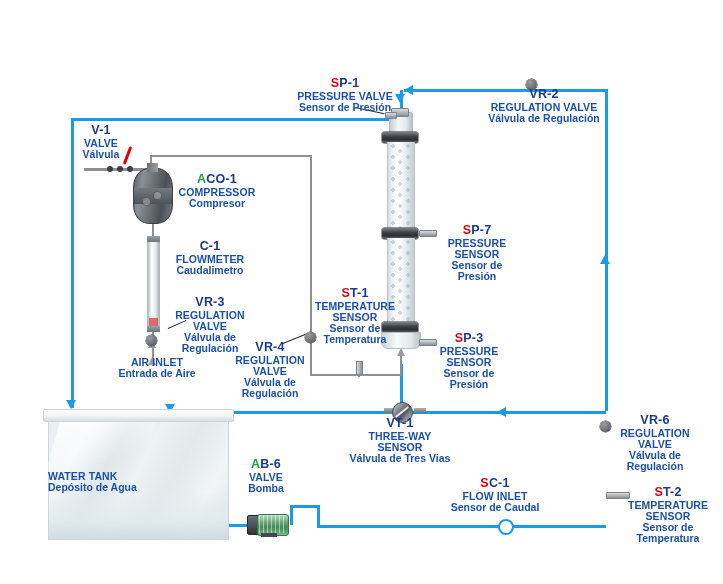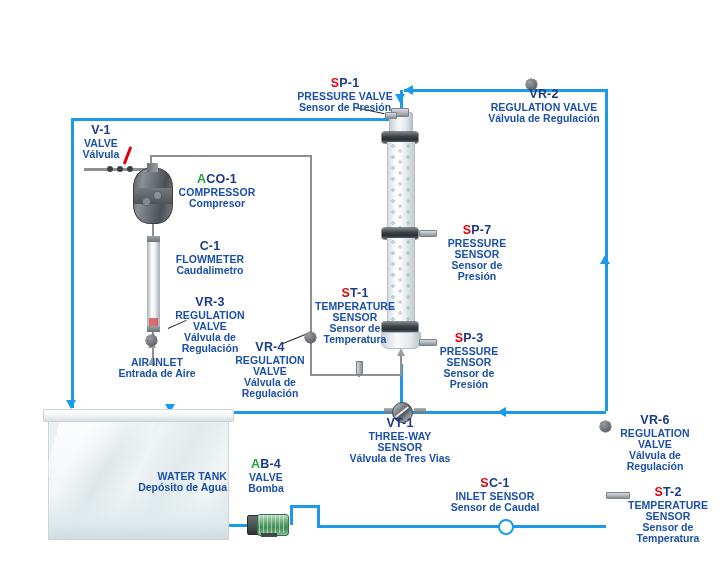--- a/index.html
+++ b/index.html
@@ -39,21 +39,21 @@
   #tank{position:absolute;}
   .tank-body{position:absolute;left:0;top:9px;width:179px;height:120px;
      background:linear-gradient(118deg,#e9eef0 0%,#f4f7f8 18%,#dfe7e9 34%,#eef3f4 48%,#e2eaec 64%,#f1f5f6 82%,#dde5e7 100%);
      border:1px solid #cdd6d8;}
   .tank-body:after{content:"";position:absolute;left:0;right:0;bottom:0;height:46px;
      background:linear-gradient(180deg,rgba(255,255,255,0) 0%,rgba(223,234,236,.85) 60%,rgba(206,220,223,.9) 100%);}
   .tank-sheen{position:absolute;left:4px;top:13px;width:96px;height:56px;
      background:linear-gradient(152deg,rgba(255,255,255,.9),rgba(255,255,255,0) 70%);transform:skewX(-16deg);}
   .tank-lid{position:absolute;left:-5px;top:0;width:189px;height:11px;border-radius:2px;
      background:linear-gradient(180deg,#ffffff 0%,#f0f3f4 55%,#d6dee0 100%);border:1px solid #ccd5d7;}
-  .tank-txt{position:absolute;left:0;width:179px;top:62px;text-align:right;}
+  .tank-txt{position:absolute;left:0;width:179px;top:62px;text-align:left;}
 
   
   #column{position:absolute;}
   .col-tube{position:absolute;left:0;width:26px;
      background:linear-gradient(90deg,#d5dde2 0%,#f4f8fa 22%,#ffffff 42%,#e4ebef 70%,#c3ccd2 100%);
      border-left:1px solid #b9c3c9;border-right:1px solid #b9c3c9;}
   .packing{position:absolute;left:1px;right:1px;top:0;bottom:0;opacity:.65;
      background-image:
        radial-gradient(circle at 4px 4px, rgba(120,145,160,.55) 0 1.6px, transparent 1.8px),
        radial-gradient(circle at 11px 9px, rgba(120,145,160,.5) 0 1.6px, transparent 1.8px),
@@ -324,28 +324,28 @@
 
   <div class="lbl" style="left:612px;top:414px;width:86px;">
     <div class="code">VR-6</div>
     <div class="en">REGULATION</div>
     <div class="en">VALVE</div>
     <div class="es">Válvula de</div>
     <div class="es">Regulación</div>
   </div>
 
   <div class="lbl" style="left:228px;top:458px;width:76px;">
-    <div class="code"><span class="grn">A</span><span>B-4</span></div>
+    <div class="code"><span class="grn">A</span><span>B-6</span></div>
     <div class="en">VALVE</div>
     <div class="es">Bomba</div>
   </div>
 
   <div class="lbl" style="left:437px;top:477px;width:116px;">
     <div class="code"><span class="hot">S</span><span>C-1</span></div>
-    <div class="en">INLET SENSOR</div>
+    <div class="en">FLOW INLET</div>
     <div class="es">Sensor de Caudal</div>
   </div>
 
   <div class="lbl" style="left:622px;top:486px;width:92px;">
     <div class="code"><span class="hot">S</span><span>T-2</span></div>
     <div class="en">TEMPERATURE</div>
     <div class="en">SENSOR</div>
     <div class="es">Sensor de</div>
     <div class="es">Temperatura</div>
   </div>

